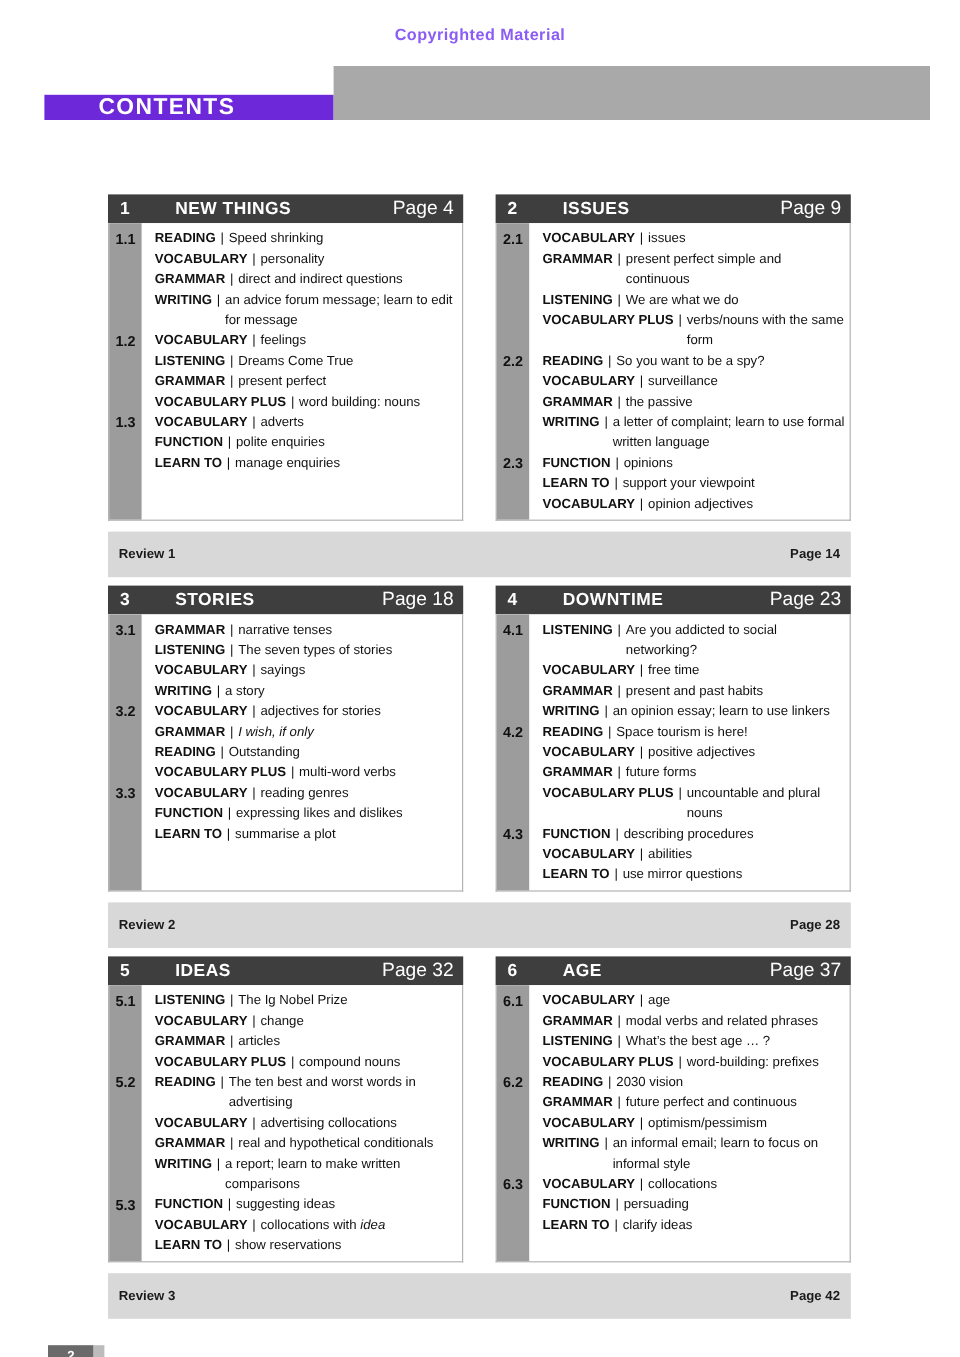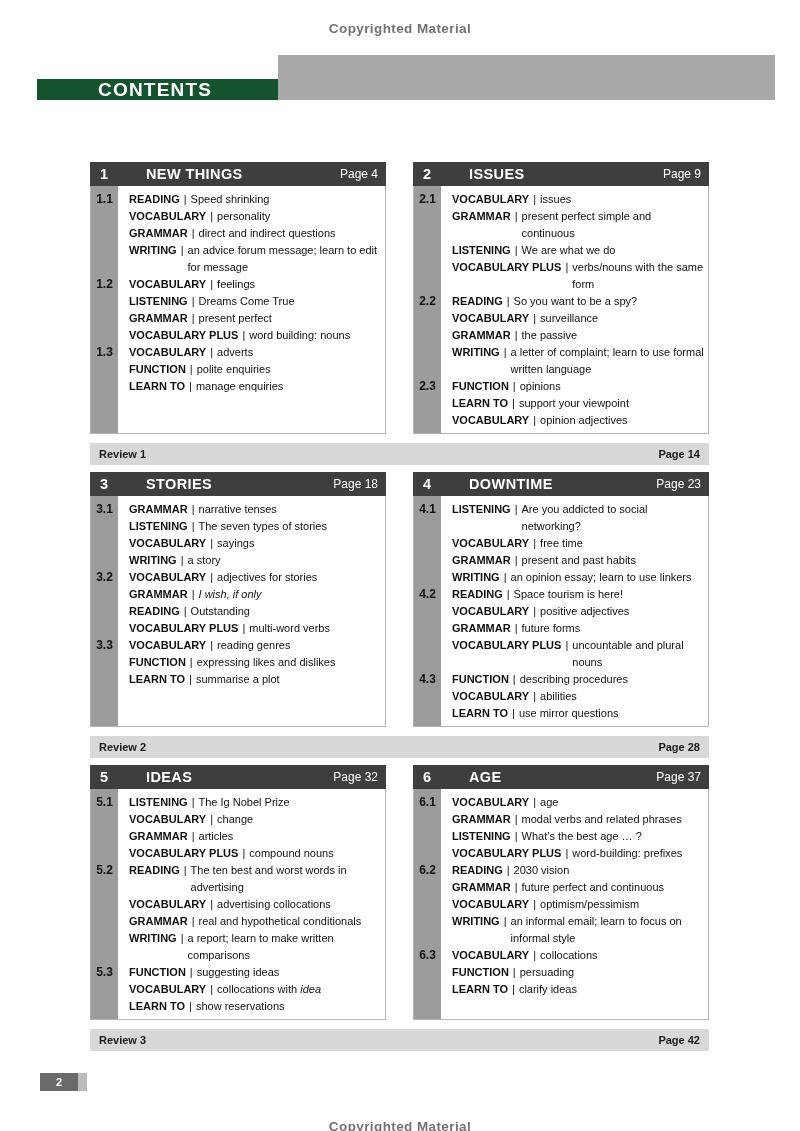--- a/index.html
+++ b/index.html
@@ -1,42 +1,42 @@
 <!DOCTYPE html>
 <html><head>
 <meta charset="utf-8">
 <style>
   html,body{margin:0;padding:0;}
   body{width:800px;height:1131px;background:#ffffff;font-family:"Liberation Sans",sans-serif;color:#111;overflow:hidden;}
-  .copyright{text-align:center;color:#737373;font-weight:bold;font-size:13.5px;letter-spacing:.4px;line-height:16px;}
+  .copyright{text-align:center;color:#8b5cf6;font-weight:bold;font-size:13.5px;letter-spacing:.4px;line-height:16px;}
   .copyright.top{padding-top:21px;}
   .copyright.bottom{margin-top:28px;}
 
   .banner{margin:18px 25px 0 37px;height:45px;display:flex;}
-  .banner-dark{width:241px;background:#14532d;display:flex;align-items:center;padding-left:61px;box-sizing:border-box;margin-top:24px;}
+  .banner-dark{width:241px;background:#6d28d9;display:flex;align-items:center;padding-left:45px;box-sizing:border-box;margin-top:24px;}
   .banner-dark span{color:#fff;font-weight:bold;font-size:19px;letter-spacing:1.2px;}
   .banner-light{flex:1;background:#a9a9a9;}
 
   .grid{margin:62px 92px 0 90px;display:grid;grid-template-columns:296px 296px;column-gap:27px;align-items:stretch;}
   .unit{min-height:250px;display:flex;flex-direction:column;}
   .unit-header{background:#3e3e3e;color:#fff;flex:0 0 24px;display:flex;align-items:center;padding-right:8px;}
   .u-num{width:38px;padding-left:10px;box-sizing:border-box;font-weight:bold;font-size:14.5px;}
   .u-title{flex:1;font-weight:bold;font-size:14.5px;letter-spacing:.4px;margin-left:18px;}
-  .u-page{font-size:12px;font-weight:normal;}
+  .u-page{font-size:16px;font-weight:normal;}
   .unit-body{position:relative;flex:1;background:#fff;border:1px solid #b3b3b3;border-top:none;padding:5px 3px 4px 0;box-sizing:border-box;}
   .unit-body::before{content:"";position:absolute;left:0;top:0;bottom:0;width:27px;background:#9c9c9c;}
   .lesson{position:relative;padding-left:38px;}
   .lesson-num{position:absolute;left:0;top:1px;width:27px;text-align:center;font-weight:bold;font-size:12px;}
   .row{display:flex;font-size:11px;line-height:17px;}
   .lbl{font-weight:bold;white-space:nowrap;}
   .sep{margin:0 4px;}
   .txt{flex:1;}
   .ti{font-style:italic;}
 
-  .review{grid-column:1/-1;margin:9px 0 7px;height:22px;background:#d8d8d8;display:flex;align-items:center;justify-content:space-between;padding:0 9px;font-weight:bold;font-size:11px;color:#1a1a1a;}
+  .review{grid-column:1/-1;margin:9px 0 7px;height:38px;background:#d8d8d8;display:flex;align-items:center;justify-content:space-between;padding:0 9px;font-weight:bold;font-size:11px;color:#1a1a1a;}
 
   .pagenum-wrap{margin:15px 0 0 40px;display:flex;height:18px;}
   .pagenum{width:38px;background:#6a6a6a;color:#fff;font-size:11px;font-weight:bold;display:flex;align-items:center;justify-content:center;}
   .pagenum-accent{width:9px;background:#bcbcbc;}
 </style>
 </head>
 <body>
 
 <div class="page">
   <div class="copyright top">Copyrighted Material</div>

